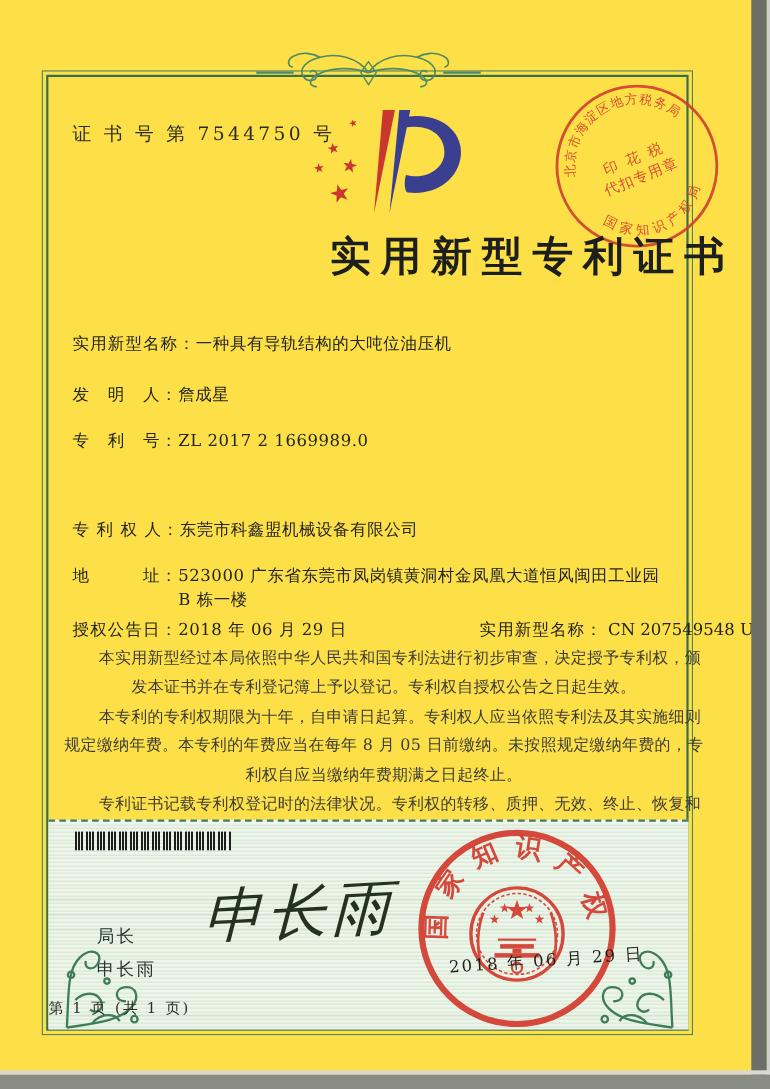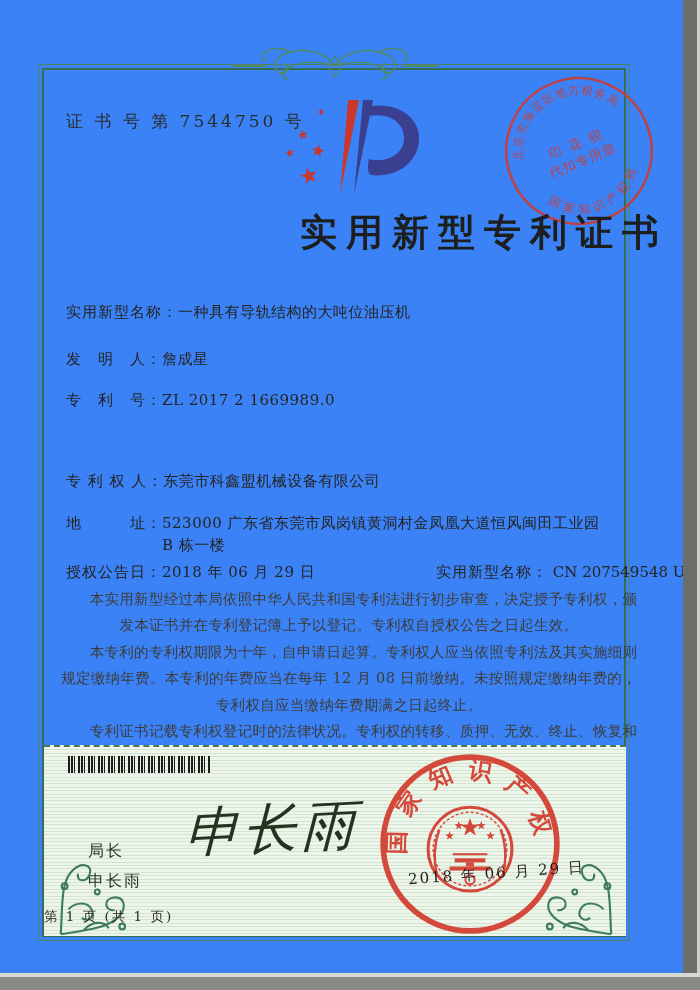--- a/index.html
+++ b/index.html
@@ -1,18 +1,18 @@
 <!DOCTYPE html>
 <html><head>
 <meta charset="utf-8">
 <style>
   * { margin:0; padding:0; box-sizing:border-box; }
   html,body { width:700px; height:990px; }
   body { font-family:"DejaVu Serif","Liberation Serif",serif; background:#e8e8e4; overflow:hidden; }
-  #sheet { position:relative; width:700px; height:990px; background:#3b82f6; overflow:hidden;padding-left:27px; }
+  #sheet { position:relative; width:700px; height:990px; background:#fde047; overflow:hidden;padding-left:27px; }
 
   
   .shadow-right { position:absolute; top:0; left:683px; width:14px; height:990px; background:#6e6e68; }
   .shadow-right-edge { position:absolute; top:0; left:697px; width:3px; height:990px; background:#cfcfca; }
   .shadow-bottom { position:absolute; left:0; top:977px; width:700px; height:13px; background:#8b8b86; }
   .shadow-bottom-edge { position:absolute; left:0; top:973px; width:700px; height:4px; background:#d9d8d2; }
 
   
   .frame { position:absolute; left:38px; top:64px; width:592px; height:877px; border:1px solid #4d8263; }
   .frame-inner { position:absolute; left:3px; top:3px; right:3px; bottom:3px; border:2px solid #356f51; }
@@ -140,21 +140,21 @@
     <span class="lab">授权公告日：</span>
     <span class="val">2018 年 06 月 29 日</span>
     <span class="grant-no">
       <span class="lab">实用新型名称：</span>
       <span>CN 207549548 U</span>
     </span>
   </div>
 
   <div class="paras">
     <p>本实用新型经过本局依照中华人民共和国专利法进行初步审查，决定授予专利权，颁发本证书并在专利登记簿上予以登记。专利权自授权公告之日起生效。</p>
-    <p>本专利的专利权期限为十年，自申请日起算。专利权人应当依照专利法及其实施细则规定缴纳年费。本专利的年费应当在每年 12 月 08 日前缴纳。未按照规定缴纳年费的，专利权自应当缴纳年费期满之日起终止。</p>
+    <p>本专利的专利权期限为十年，自申请日起算。专利权人应当依照专利法及其实施细则规定缴纳年费。本专利的年费应当在每年 8 月 05 日前缴纳。未按照规定缴纳年费的，专利权自应当缴纳年费期满之日起终止。</p>
     <p>专利证书记载专利权登记时的法律状况。专利权的转移、质押、无效、终止、恢复和专利权人的姓名或名称、国籍、地址变更等事项记载在专利登记簿上。</p>
   </div>
 
   <div class="band"></div>
   <div class="barcode"></div>
 
   <div class="commissioner">
     <div>局长</div>
     <div>申长雨</div>
   </div>

